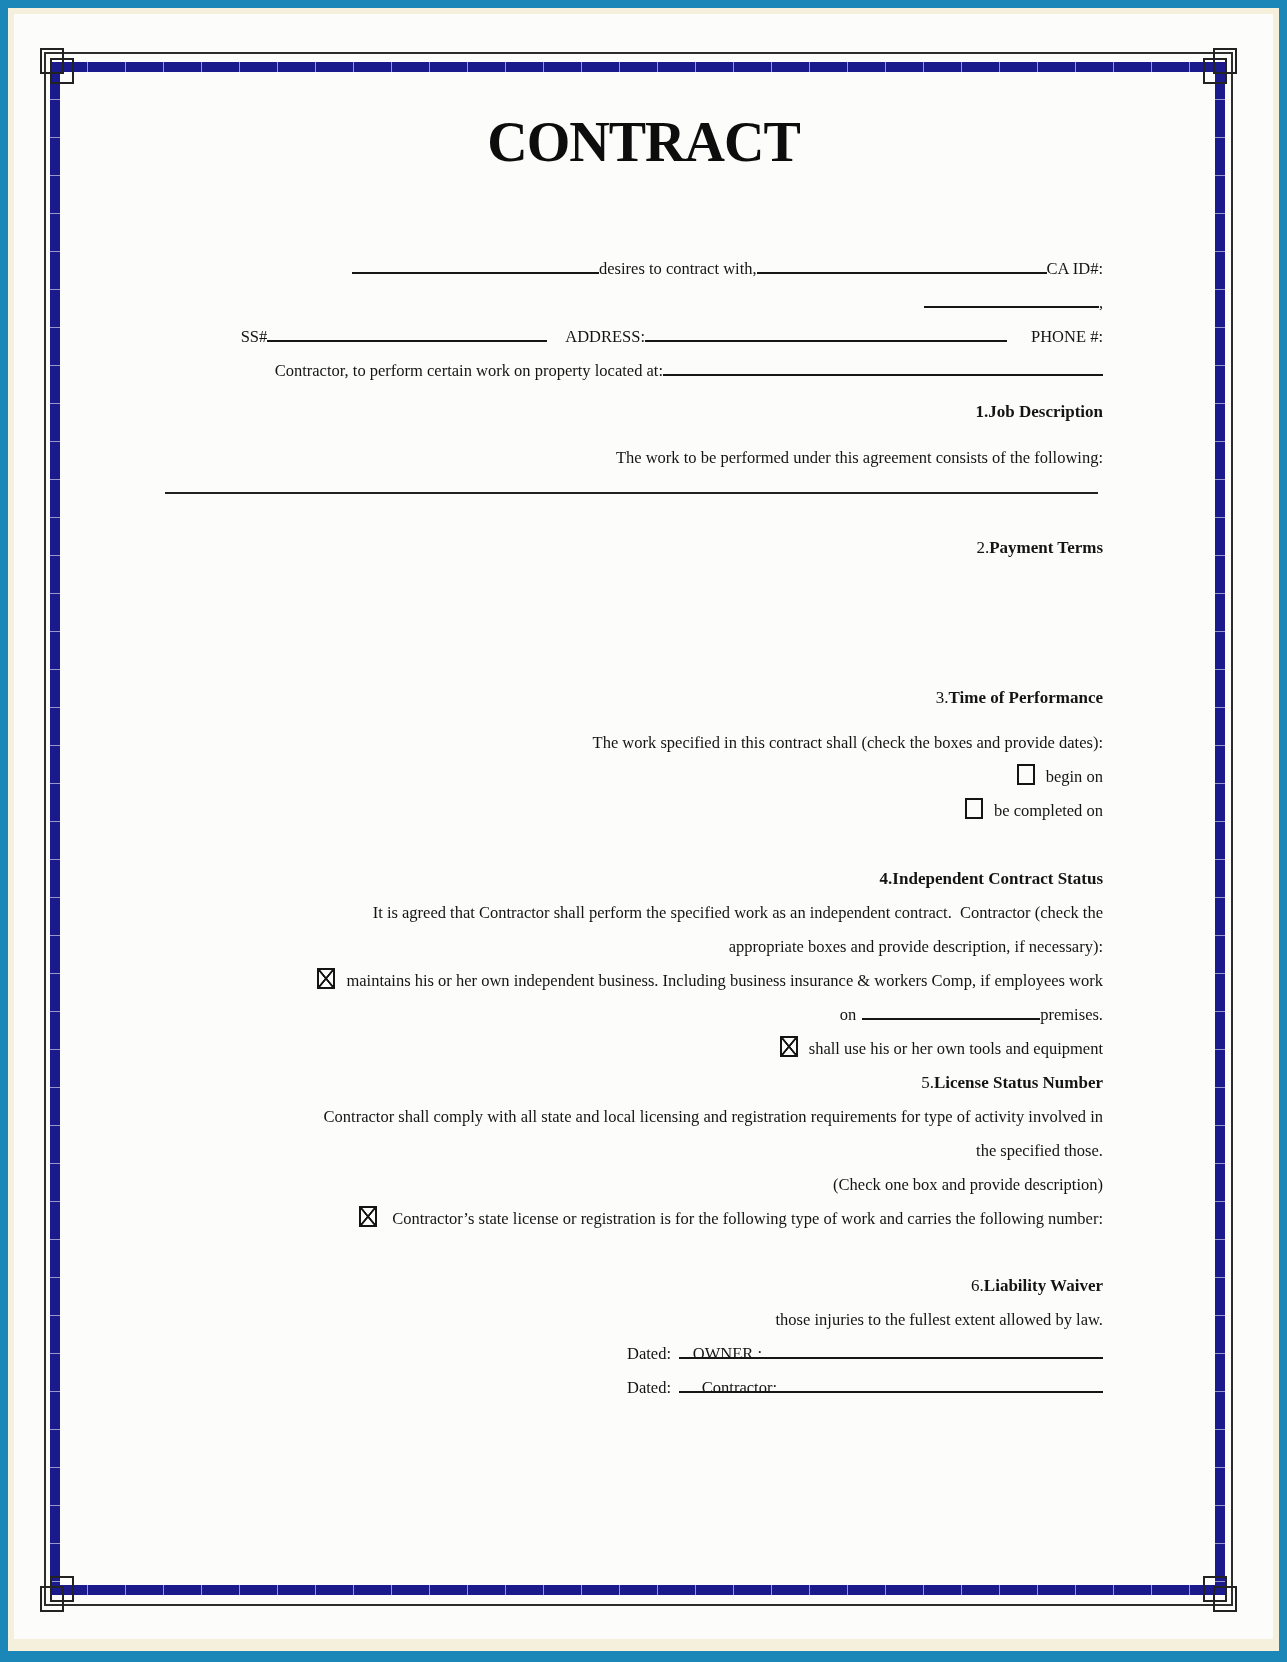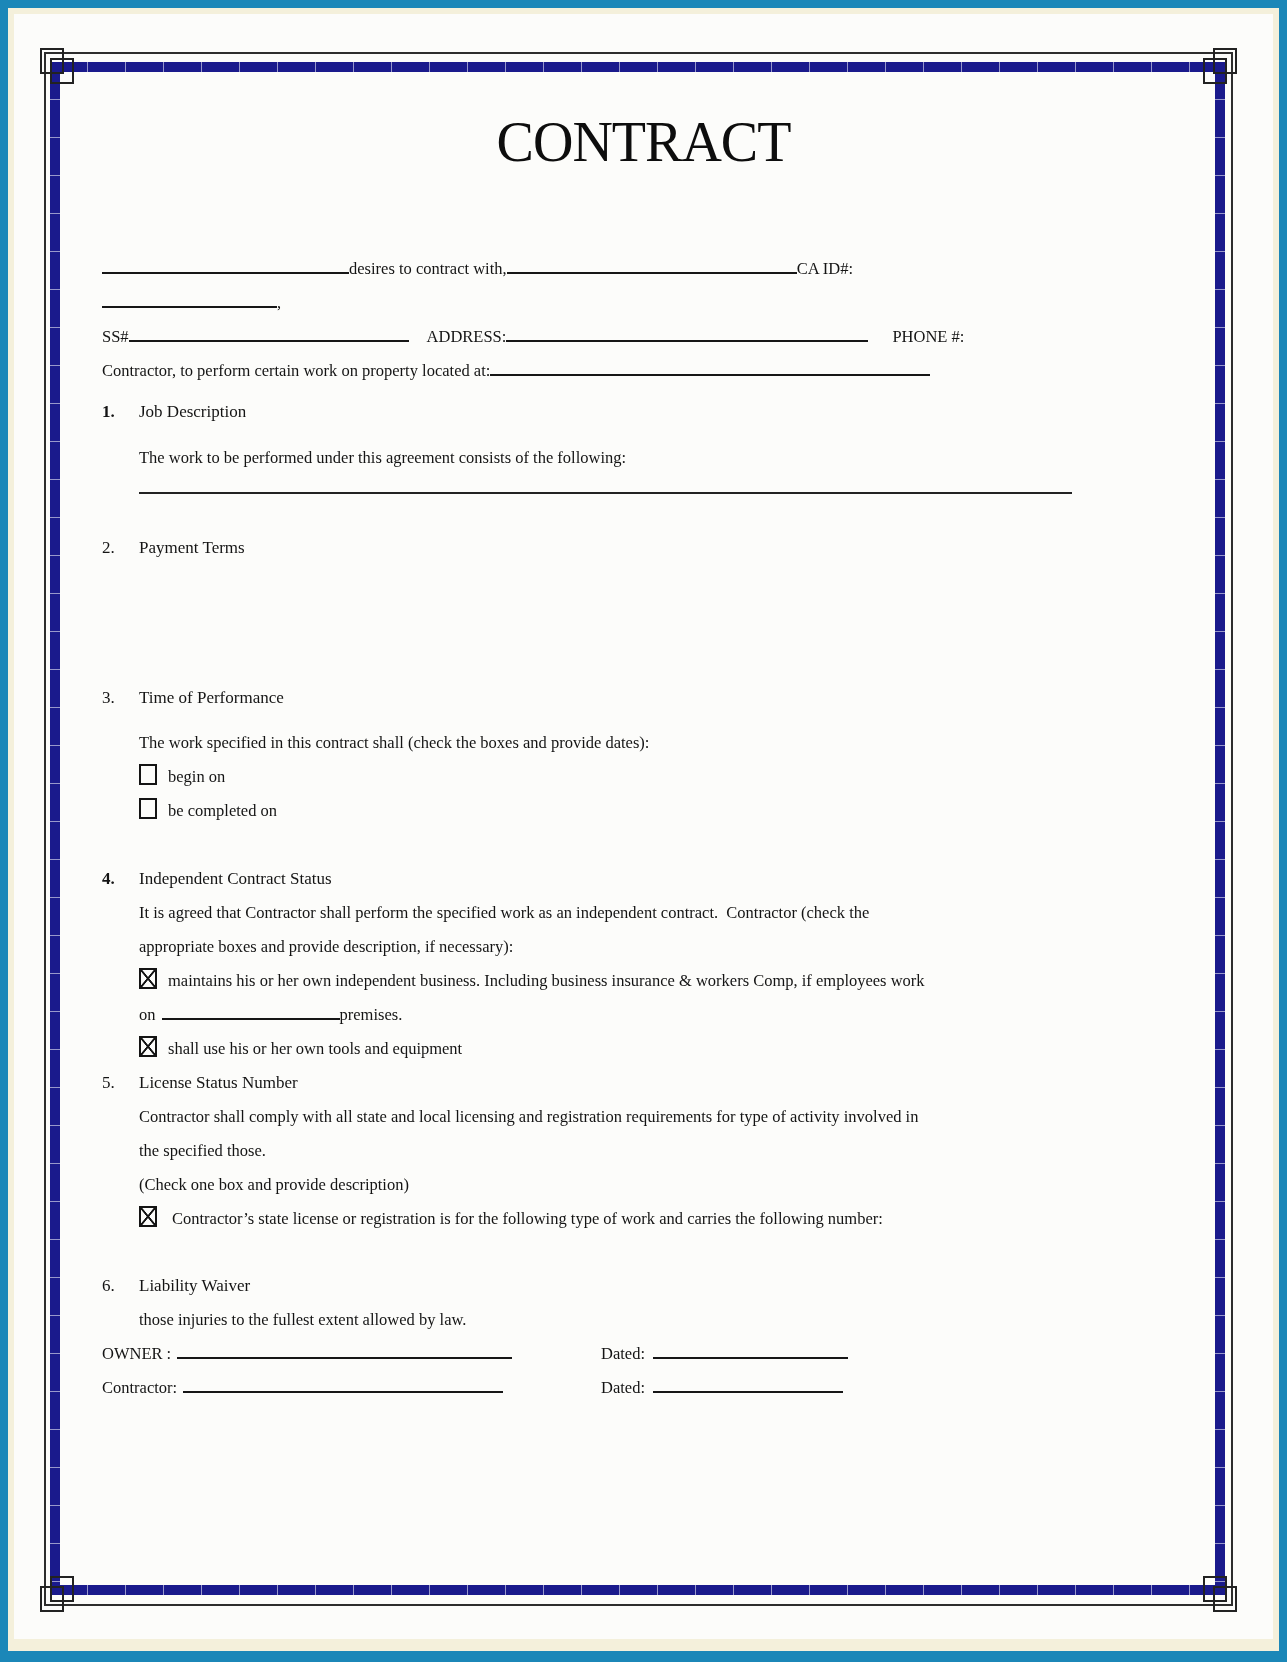--- a/index.html
+++ b/index.html
@@ -22,37 +22,37 @@
   .navy-bottom{left:50px;top:1585px;width:1175px;height:10px;
     background-image:repeating-linear-gradient(to right, transparent 0 37px, rgba(255,255,255,.55) 37px 38px);}
   .navy-left{left:50px;top:62px;width:10px;height:1533px;
     background-image:repeating-linear-gradient(to bottom, transparent 0 37px, rgba(255,255,255,.55) 37px 38px);}
   .navy-right{left:1215px;top:62px;width:10px;height:1533px;
     background-image:repeating-linear-gradient(to bottom, transparent 0 37px, rgba(255,255,255,.55) 37px 38px);}
   
   .csq{position:absolute;width:20px;height:22px;border:2px solid #222;background:transparent;}
   .title{
     position:absolute;left:0;top:110px;width:100%;
-    text-align:center;font-weight:normal;font-size:56px;line-height:64px;
+    text-align:center;font-weight:bold;font-size:56px;line-height:64px;
     letter-spacing:-1px;margin:0;color:#0d0d0d;
   }
   .doc{
-    position:absolute;left:102px;top:252px;width:975px;
-    font-size:16.5px;line-height:34px;
+    position:absolute;left:128px;top:252px;width:975px;
+    font-size:16.5px;line-height:34px;text-align:right;
   }
   .line{white-space:pre-wrap;}
   .ind{padding-left:37px;}
   .blank{
     display:inline-block;height:19px;vertical-align:baseline;
     border-bottom:2px solid #161616;
   }
   .sec-head{font-size:17px;}
   .sec-num{display:inline-block;width:37px;}
   .bold{font-weight:bold;}
-  .sec-title{font-weight:normal;}
+  .sec-title{font-weight:bold;}
   .checkbox{
     display:inline-block;width:14px;height:17px;
     border:2px solid #141414;margin-right:11px;vertical-align:-3px;
     background-color:#fcfcfa;
   }
   .checkbox.checked{
     background-image:
       linear-gradient(to top right, transparent 44%, #141414 47%, #141414 53%, transparent 56%),
       linear-gradient(to bottom right, transparent 44%, #141414 47%, #141414 53%, transparent 56%);
   }

